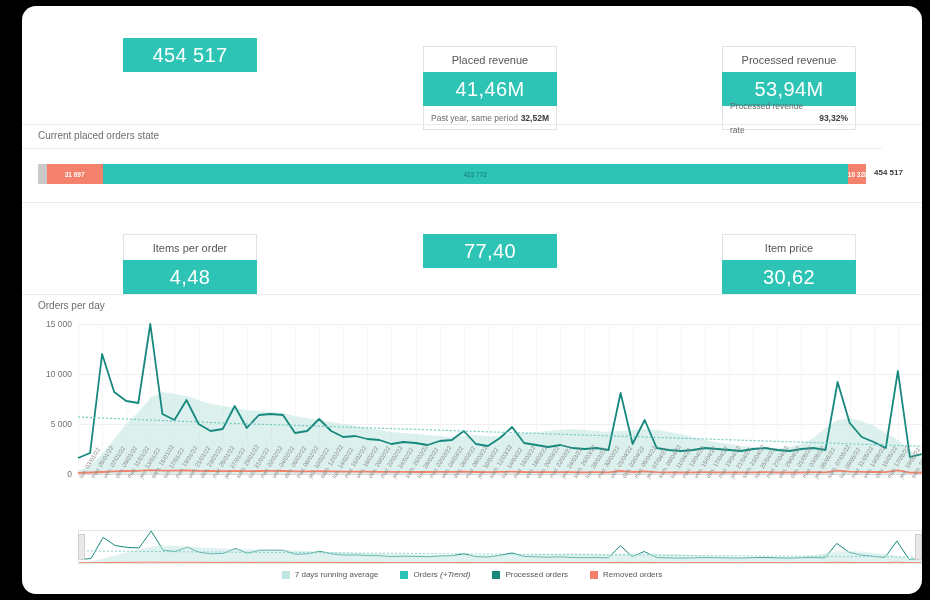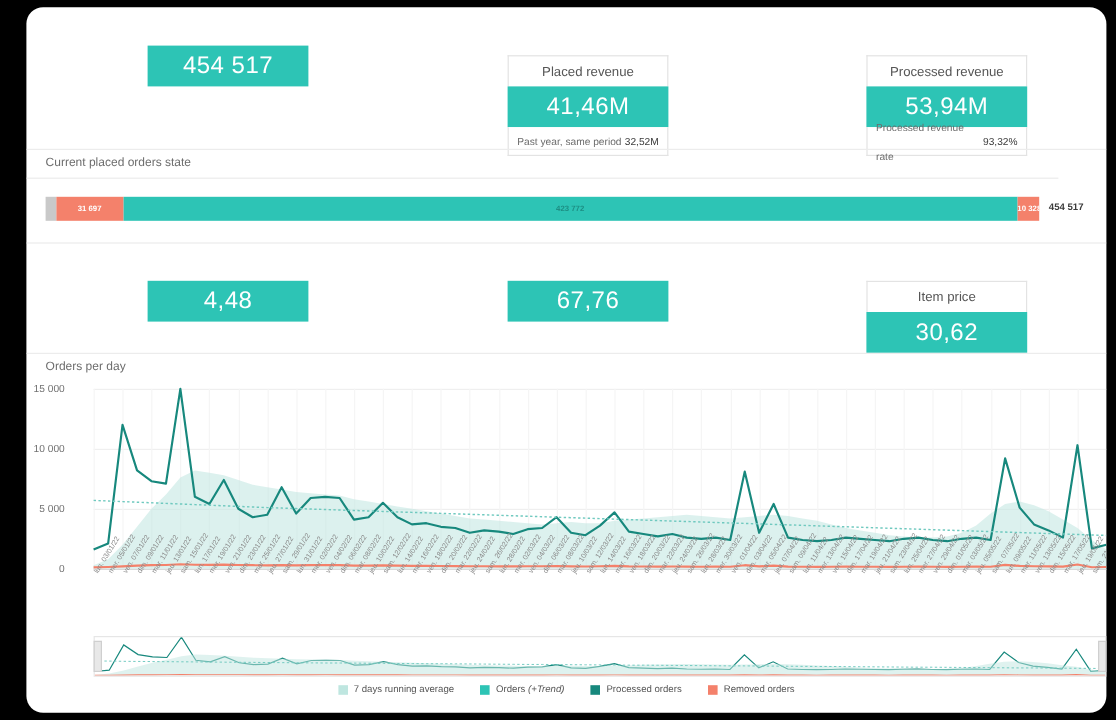--- a/index.html
+++ b/index.html
@@ -31,21 +31,21 @@
     font-size: 20px; color: #ffffff; background: #2dc4b5;
     letter-spacing: .4px;
   }
   .kpi-sub {
     height: 24px; line-height: 24px;
     font-size: 8.5px; color: #6b6b6b; background: #fff;
     border: 1px solid #e3e3e3; border-top: none;
     display: flex; align-items: center; justify-content: space-between;
     padding: 0 7px;
   }
-  .kpi-sub b { font-weight: normal; color: #3c3c3c; }
+  .kpi-sub b { font-weight: bold; color: #3c3c3c; }
 
   
   .section-label {
     position: absolute; font-size: 10px; color: #6d6d6d;
   }
   .hr-line {
     position: absolute; height: 1px; background: #ececec;
   }
 
   
@@ -69,21 +69,21 @@
     font-size: 8px; font-weight: bold; color: #3c3c3c;
   }
 
   
   #chart-wrap { position: absolute; left: 0; top: 292px; width: 900px; height: 296px; }
   #plot {
     position: absolute; left: 56px; top: 26px;
     width: 844px; height: 150px;
   }
   .ytick {
-    position: absolute; right: 100%; margin-right: 24px;
+    position: absolute; right: 100%; margin-right: 6px;
     font-size: 8.5px; color: #707070; white-space: nowrap;
     transform: translateY(-50%);
     text-align: right;
   }
   .gridline-h { position: absolute; left: 0; width: 100%; height: 1px; background: #efefef; }
   .axis-line { position: absolute; background: #d8d8d8; }
 
   #xlabels {
     position: absolute; left: 56px; top: 178px; width: 844px; height: 46px;
   }
@@ -161,24 +161,25 @@
       <div class="seg seg-salmon" style="width: 2.19373%; background: rgb(244, 129, 107);">
         <span class="seg-label">10 328</span>
       </div>
     </div>
   <div id="state-total">454 517</div>
 
   <div class="hr-line" style="left:0px; top:196px; width:900px;"></div>
 
   <div class="kpi-row" style="top:228px;">
     <div class="kpi-card" style="left:101px;">
+      <div class="kpi-title">Items per order</div>
       <div class="kpi-value">4,48</div>
     </div>
     <div class="kpi-card" style="left:401px;">
-      <div class="kpi-value">67,76</div>
+      <div class="kpi-value">77,40</div>
     </div>
     <div class="kpi-card" style="left:700px;">
       <div class="kpi-title">Item price</div>
       <div class="kpi-value">30,62</div>
     </div>
   </div>
 
   <div class="hr-line" style="left:0px; top:288px; width:900px;"></div>
 
   <div id="chart-wrap">

